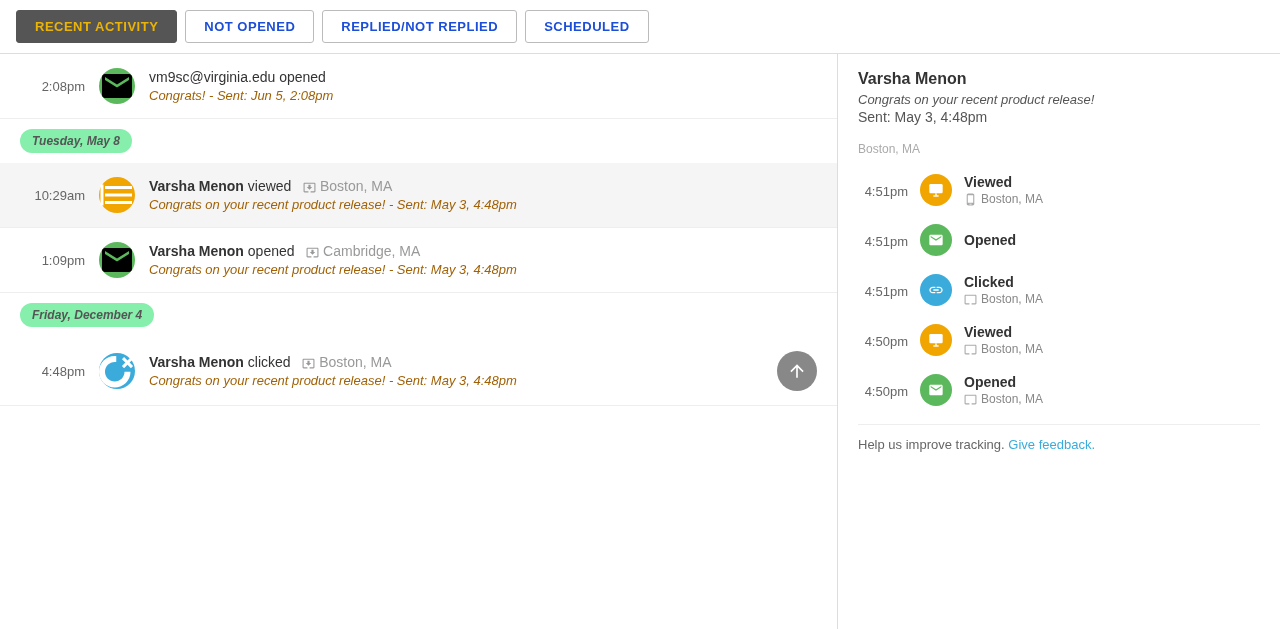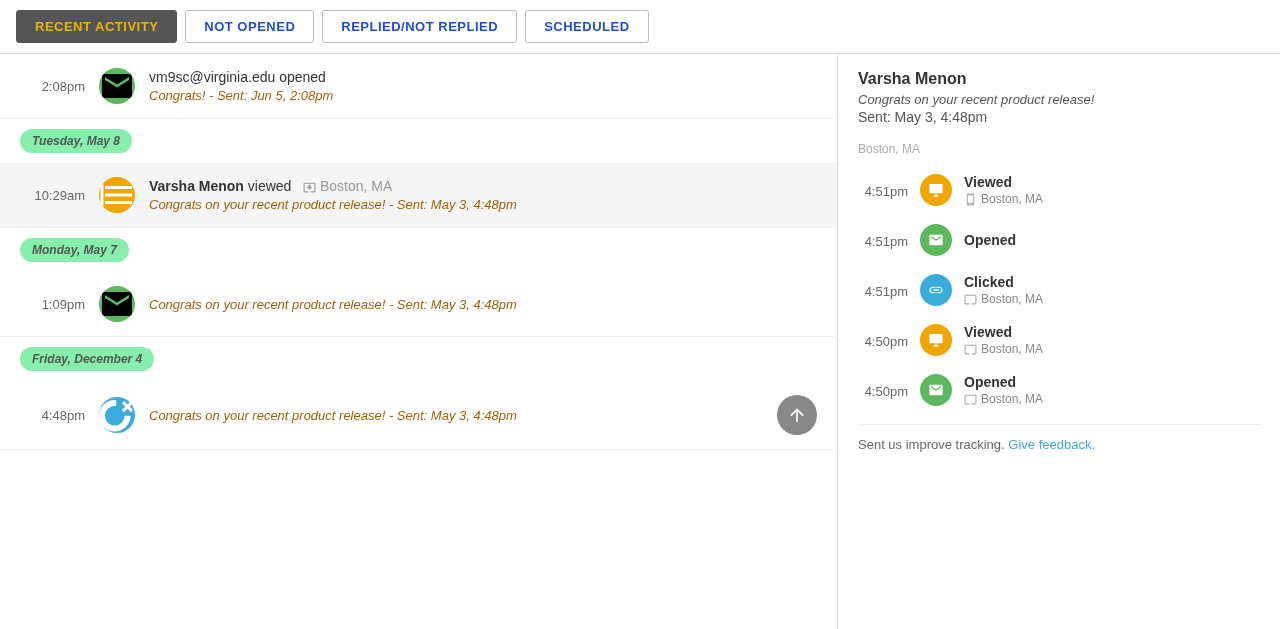--- a/index.html
+++ b/index.html
@@ -275,47 +275,64 @@
                   <path d="M21 3H3c-1.1 0-2 .9-2 2v14c0 1.1.9 2 2 2h7v-2H3V5h18v14h-7v2h7c1.1 0 2-.9 2-2V5c0-1.1-.9-2-2-2z"></path>
                   <path d="M12 16l-5-5h3V7h4v4h3z"></path>
                 </svg>
               <span>Boston, MA</span>
             </span>
           </div>
           <div class="activity-subtitle">Congrats on your recent product release! - Sent: May 3, 4:48pm</div>
         </div>
       </div>
 
-      <div class="day-separator">
-        <span class="day-badge">Monday, May 7</span>
-      </div>
       <div class="activity-item">
         <span class="activity-time">1:09pm</span>
         <div class="activity-icon icon-green">
           <svg viewBox="0 0 24 24" xmlns="http://www.w3.org/2000/svg">
               <path d="M20 4H4c-1.1 0-2 .9-2 2v12c0 1.1.9 2 2 2h16c1.1 0 2-.9 2-2V6c0-1.1-.9-2-2-2zm0 4l-8 5-8-5V6l8 5 8-5v2z"></path>
             </svg>
         </div>
         <div class="activity-text">
+          <div class="activity-title">
+            <strong>Varsha Menon</strong> <span>opened</span> &nbsp;
+            <span class="activity-location">
+              <svg style="width:13px;height:13px;vertical-align:middle;fill:#999;" viewBox="0 0 24 24">
+                  <path d="M21 3H3c-1.1 0-2 .9-2 2v14c0 1.1.9 2 2 2h7v-2H3V5h18v14h-7v2h7c1.1 0 2-.9 2-2V5c0-1.1-.9-2-2-2z"></path>
+                  <path d="M12 16l-5-5h3V7h4v4h3z"></path>
+                </svg>
+              <span>Cambridge, MA</span>
+            </span>
+          </div>
           <div class="activity-subtitle">Congrats on your recent product release! - Sent: May 3, 4:48pm</div>
         </div>
       </div>
 
       <div class="day-separator">
         <span class="day-badge">Friday, December 4</span>
       </div>
       <div class="activity-item">
         <span class="activity-time">4:48pm</span>
         <div class="activity-icon icon-blue">
           <svg viewBox="0 0 24 24" xmlns="http://www.w3.org/2000/svg" fill="#fff">
               <path d="M17 12.5C17 16.09 14.09 19 10.5 19S4 16.09 4 12.5 6.91 6 10.5 6c.34 0 .67.03 1 .08V2.05C11.17 2.02 10.84 2 10.5 2 4.70 2 0 6.70 0 12.5S4.70 23 10.5 23 21 18.30 21 12.5h-4z"></path>
               <path d="M21.29 2.71L19 5l-2.29-2.29-1.42 1.42L17.59 6.4l-2.3 2.3 1.42 1.41L19 7.82l2.29 2.29 1.42-1.41-2.3-2.3 2.3-2.29z"></path>
             </svg>
         </div>
         <div class="activity-text">
+          <div class="activity-title">
+            <strong>Varsha Menon</strong> <span>clicked</span> &nbsp;
+            <span class="activity-location">
+              <svg style="width:13px;height:13px;vertical-align:middle;fill:#999;" viewBox="0 0 24 24">
+                  <path d="M21 3H3c-1.1 0-2 .9-2 2v14c0 1.1.9 2 2 2h7v-2H3V5h18v14h-7v2h7c1.1 0 2-.9 2-2V5c0-1.1-.9-2-2-2z"></path>
+                  <path d="M12 16l-5-5h3V7h4v4h3z"></path>
+                </svg>
+              <span>Boston, MA</span>
+            </span>
+          </div>
           <div class="activity-subtitle">Congrats on your recent product release! - Sent: May 3, 4:48pm</div>
         </div>
         <div class="scroll-top-btn">
           <svg viewBox="0 0 24 24" width="20" height="20" fill="#fff">
               <path d="M4 12l1.41 1.41L11 7.83V20h2V7.83l5.58 5.59L20 12l-8-8-8 8z"></path>
             </svg>
         </div>
       </div>
     </div>
 
@@ -407,18 +424,18 @@
           <div class="detail-sub">
             <svg viewBox="0 0 24 24" width="13" height="13" fill="#aaa">
                 <path d="M21 3H3c-1.1 0-2 .9-2 2v14c0 1.1.9 2 2 2h7v-2H3V5h18v14h-7v2h7c1.1 0 2-.9 2-2V5c0-1.1-.9-2-2-2z"></path>
               </svg>
             <span>Boston, MA</span>
           </div>
         </div>
       </div>
 
       <div class="feedback-section">
-        <span>Sent us improve tracking.</span>
+        <span>Help us improve tracking.</span>
         <a class="feedback-link">Give feedback.</a>
       </div>
     </div>
   </div>
 </div>
 
 </body></html>

